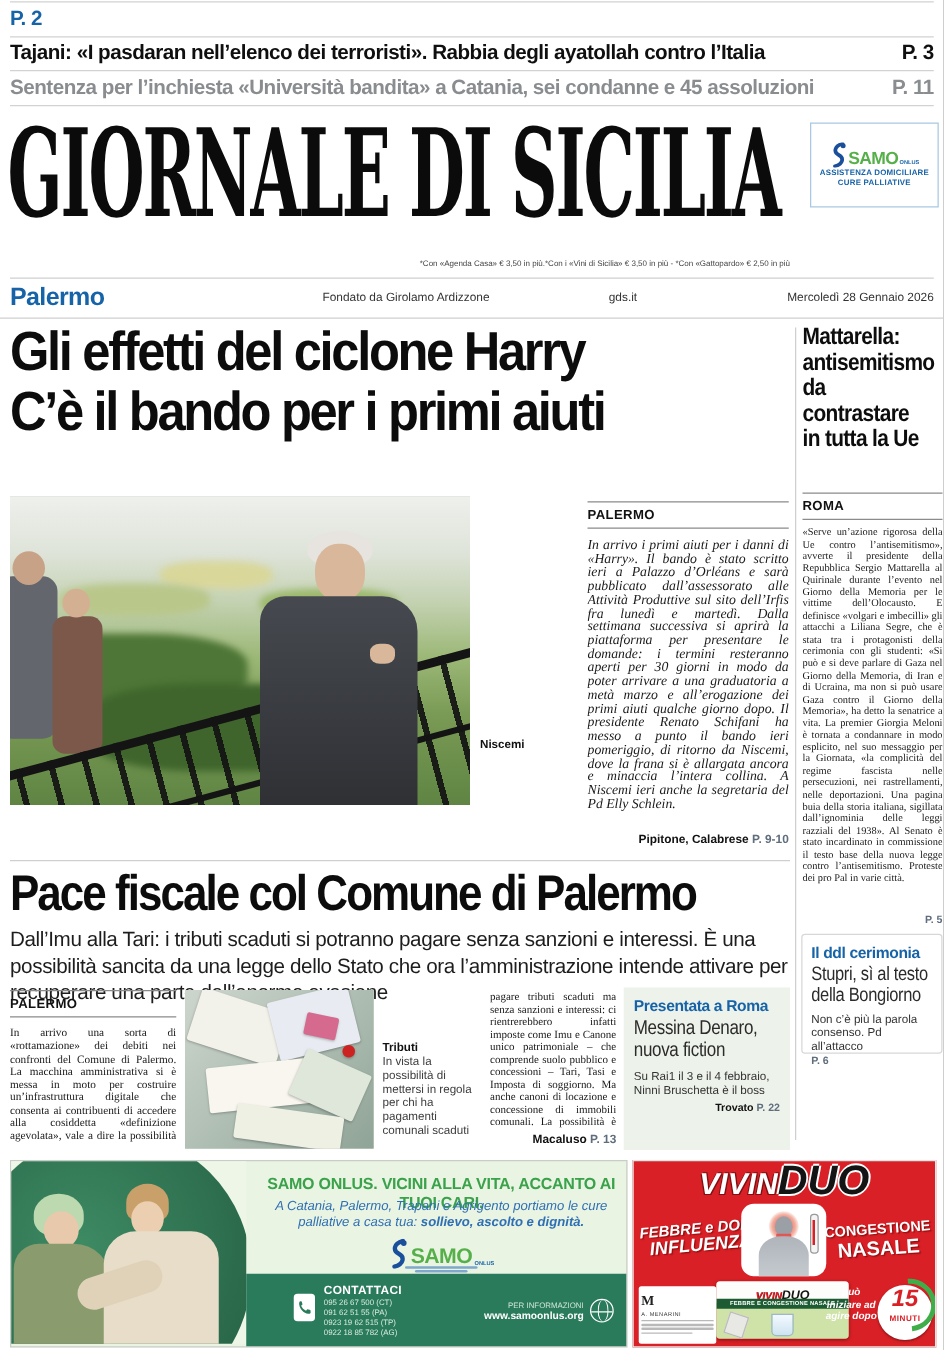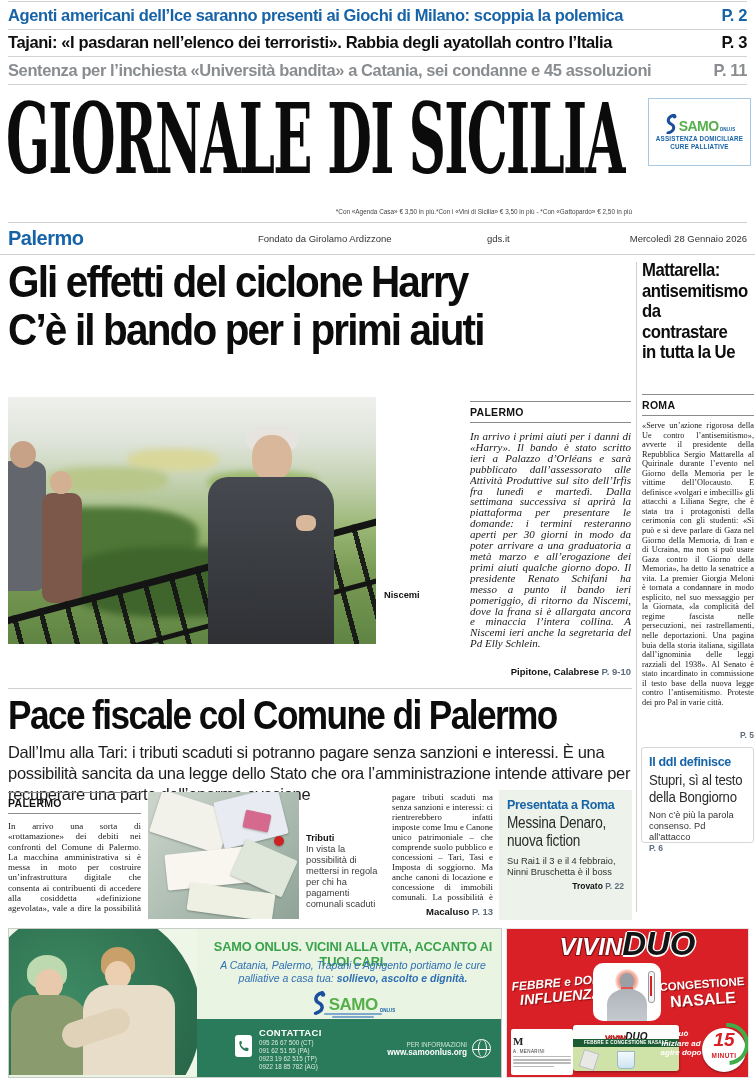--- a/index.html
+++ b/index.html
@@ -163,21 +163,20 @@
   .vd-badge .u{font-size:6.5px;font-weight:bold;color:#d92026;letter-spacing:.4px;}
   .vd-arc{position:absolute;right:-3px;top:-5px;width:34px;height:34px;border:4px solid transparent;
           border-top-color:#3fae49;border-right-color:#3fae49;border-radius:50%;transform:rotate(40deg);}
 </style>
 </head>
 <body>
 
 <div class="page">
 
   <div class="strip-row c-blue" style="top:1px;border-top:1px solid #d2d2d2;">
-    <span>Agenti americani dell’Ice saranno presenti ai Giochi di Milano: scoppia la polemica</span>
     <span class="pref">P. 2</span>
   </div>
   <div class="strip-row c-black" style="top:29px;">
     <span>Tajani: «I pasdaran nell’elenco dei terroristi». Rabbia degli ayatollah contro l’Italia</span>
     <span class="pref">P. 3</span>
   </div>
   <div class="strip-row c-gray" style="top:57px;">
     <span>Sentenza per l’inchiesta «Università bandita» a Catania, sei condanne e 45 assoluzioni</span>
     <span class="pref">P. 11</span>
   </div>
@@ -245,21 +244,21 @@
     </div>
   </div>
 
   <div class="vrule"></div>
   <div class="sb sb-hl cx88 abs">Mattarella: antisemitismo da contrastare in tutta la Ue</div>
   <div class="sb kicker sb-kicker abs">ROMA</div>
   <div class="sb serif-body sb-body abs">«Serve un’azione rigorosa della Ue contro l’antisemitismo», avverte il presidente della Repubblica Sergio Mattarella al Quirinale durante l’evento nel Giorno della Memoria per le vittime dell’Olocausto. E definisce «volgari e imbecilli» gli attacchi a Liliana Segre, che è stata tra i protagonisti della cerimonia con gli studenti: «Si può e si deve parlare di Gaza nel Giorno della Memoria, di Iran e di Ucraina, ma non si può usare Gaza contro il Giorno della Memoria», ha detto la senatrice a vita. La premier Giorgia Meloni è tornata a condannare in modo esplicito, nel suo messaggio per la Giornata, «la complicità del regime fascista nelle persecuzioni, nei rastrellamenti, nelle deportazioni. Una pagina buia della storia italiana, sigillata dall’ignominia delle leggi razziali del 1938». Al Senato è stato incardinato in commissione il testo base della nuova legge contro l’antisemitismo. Proteste dei pro Pal in varie città.</div>
   <div class="sb sb-pref abs">P. 5</div>
 
   <div class="ddl-box">
-    <div class="box-kicker">Il ddl definisce</div>
+    <div class="box-kicker">Il ddl cerimonia</div>
     <div class="box-hl cx85">Stupri, sì al testo della Bongiorno</div>
     <div class="box-deck">Non c’è più la parola consenso. Pd all’attacco</div>
     <div class="box-pref">P. 6</div>
   </div>
 
   <div class="rule" style="left:8px;width:624px;top:688px;"></div>
   <div class="tax-hl cx88">Pace fiscale col Comune di Palermo</div>
   <div class="tax-deck">Dall’Imu alla Tari: i tributi scaduti si potranno pagare senza sanzioni e interessi. È una possibilità sancita da una legge dello Stato che ora l’amministrazione intende attivare per recuperare una parte dell’enorme evasione</div>
 
   <div class="tax-left">

